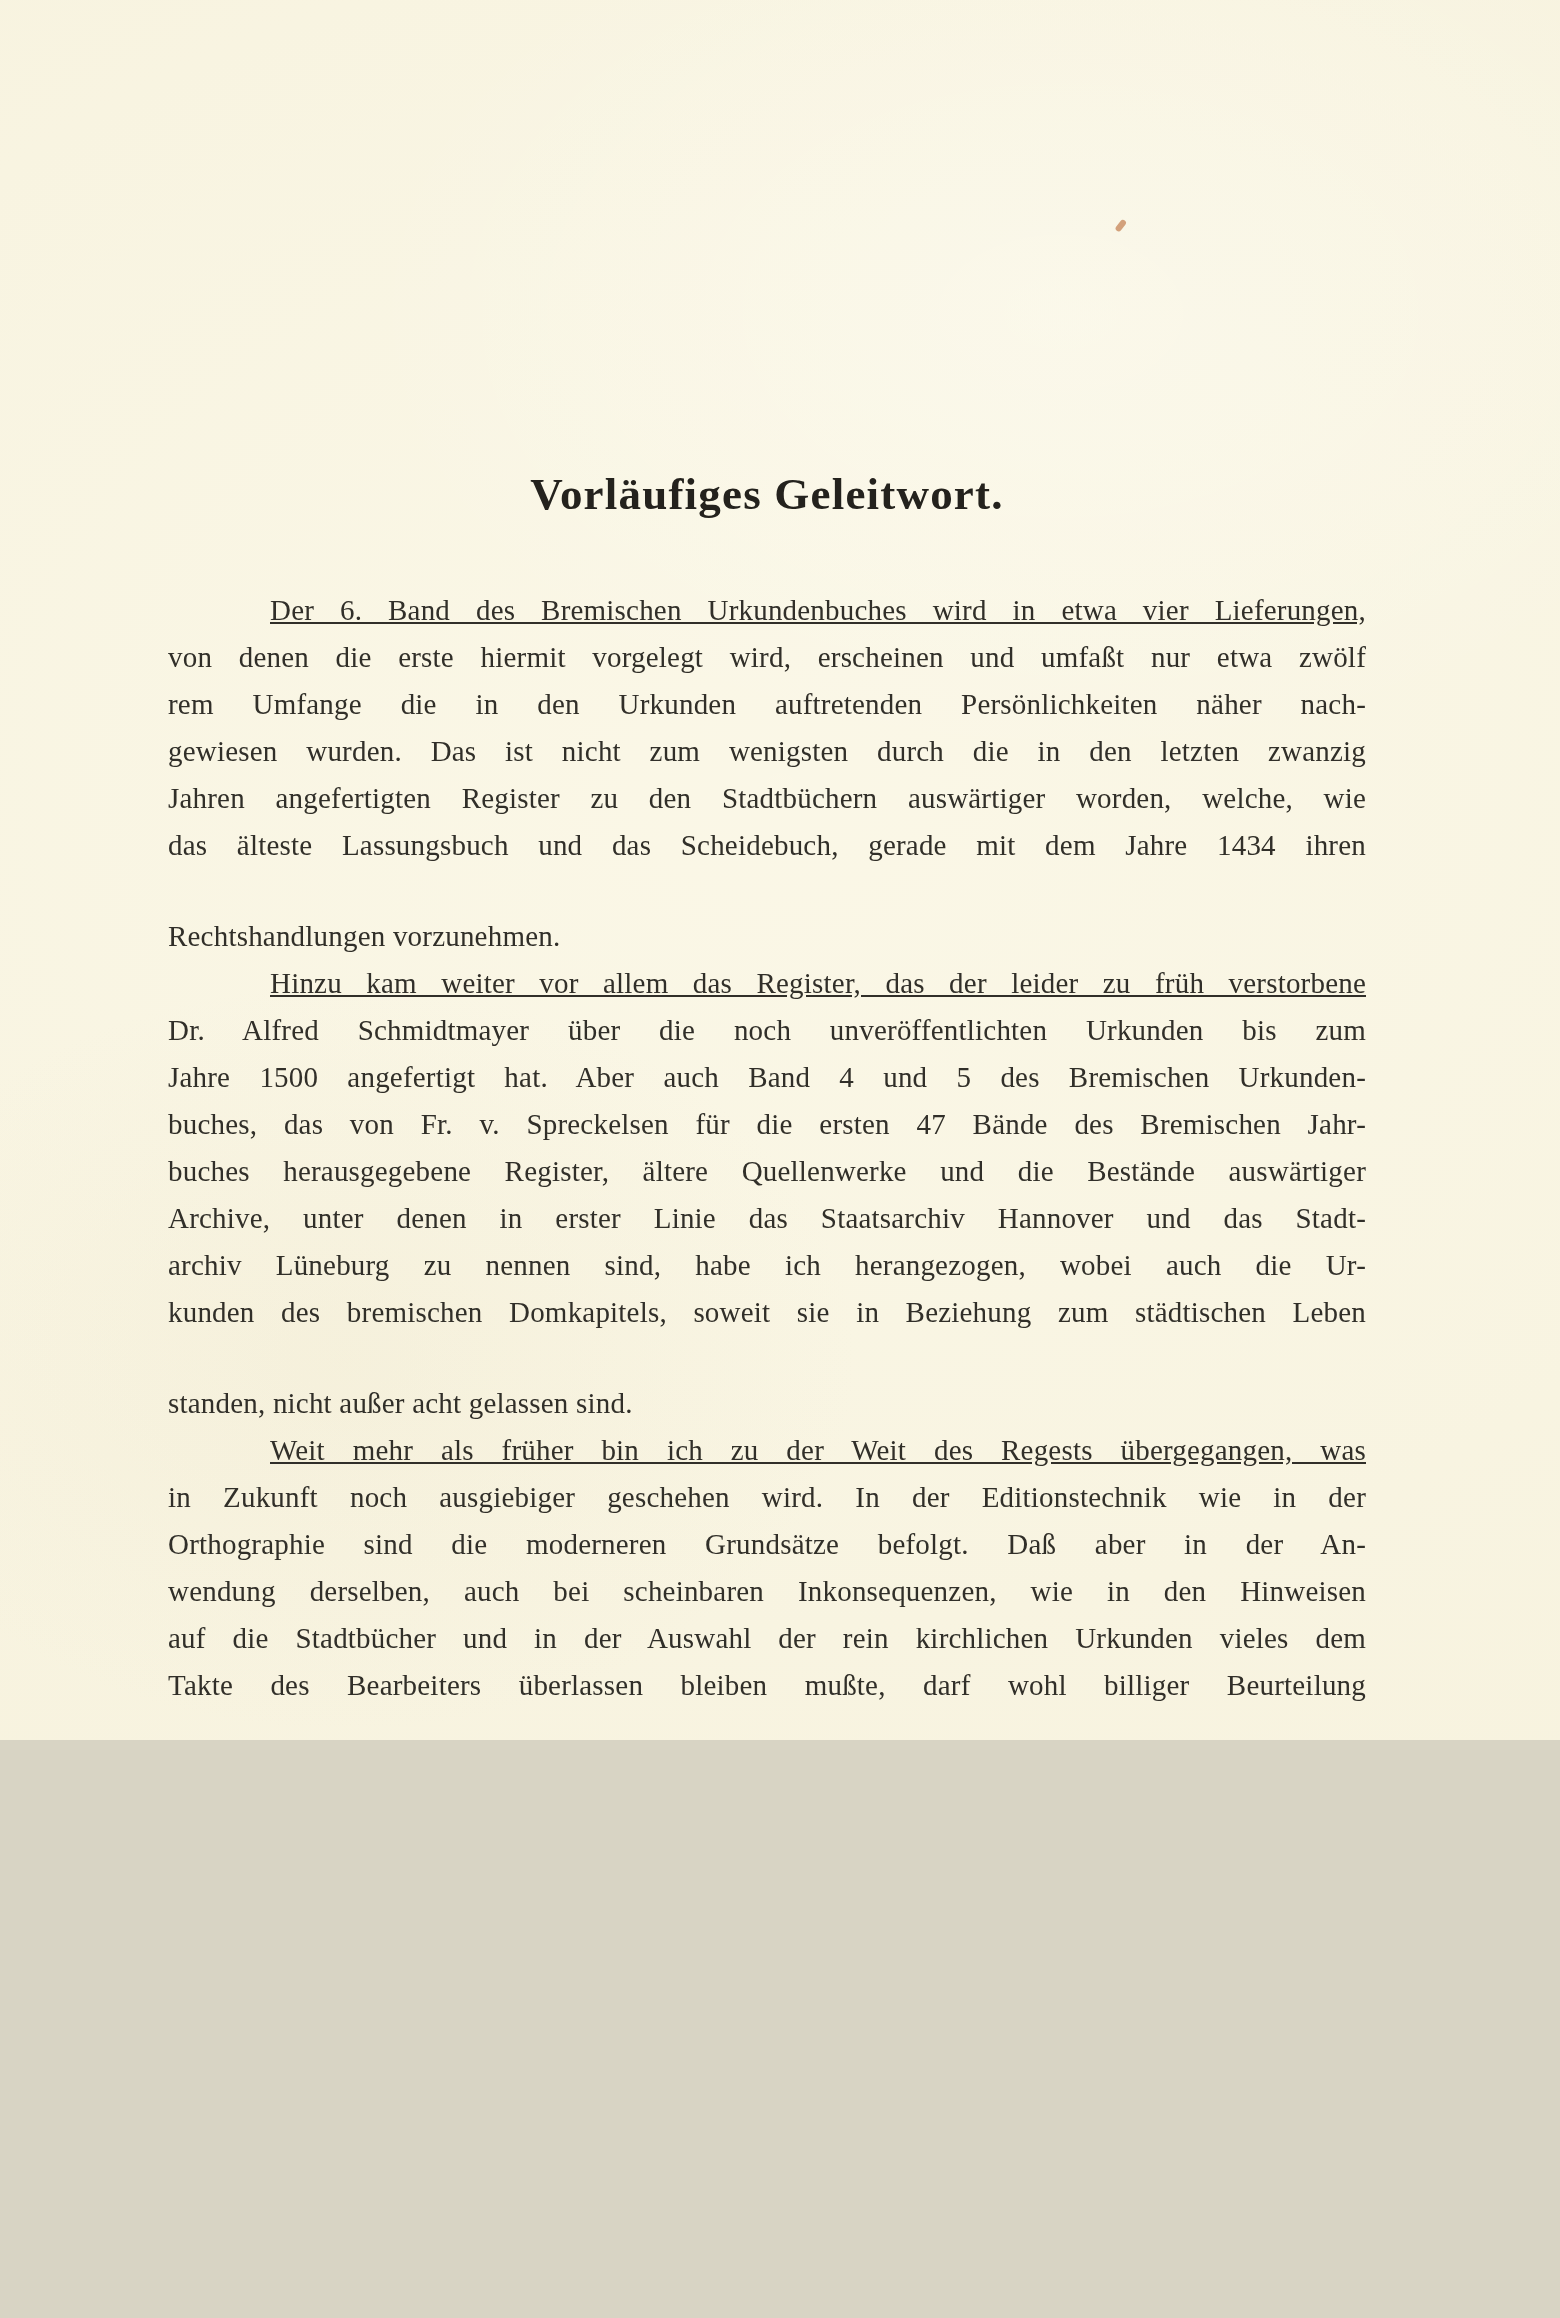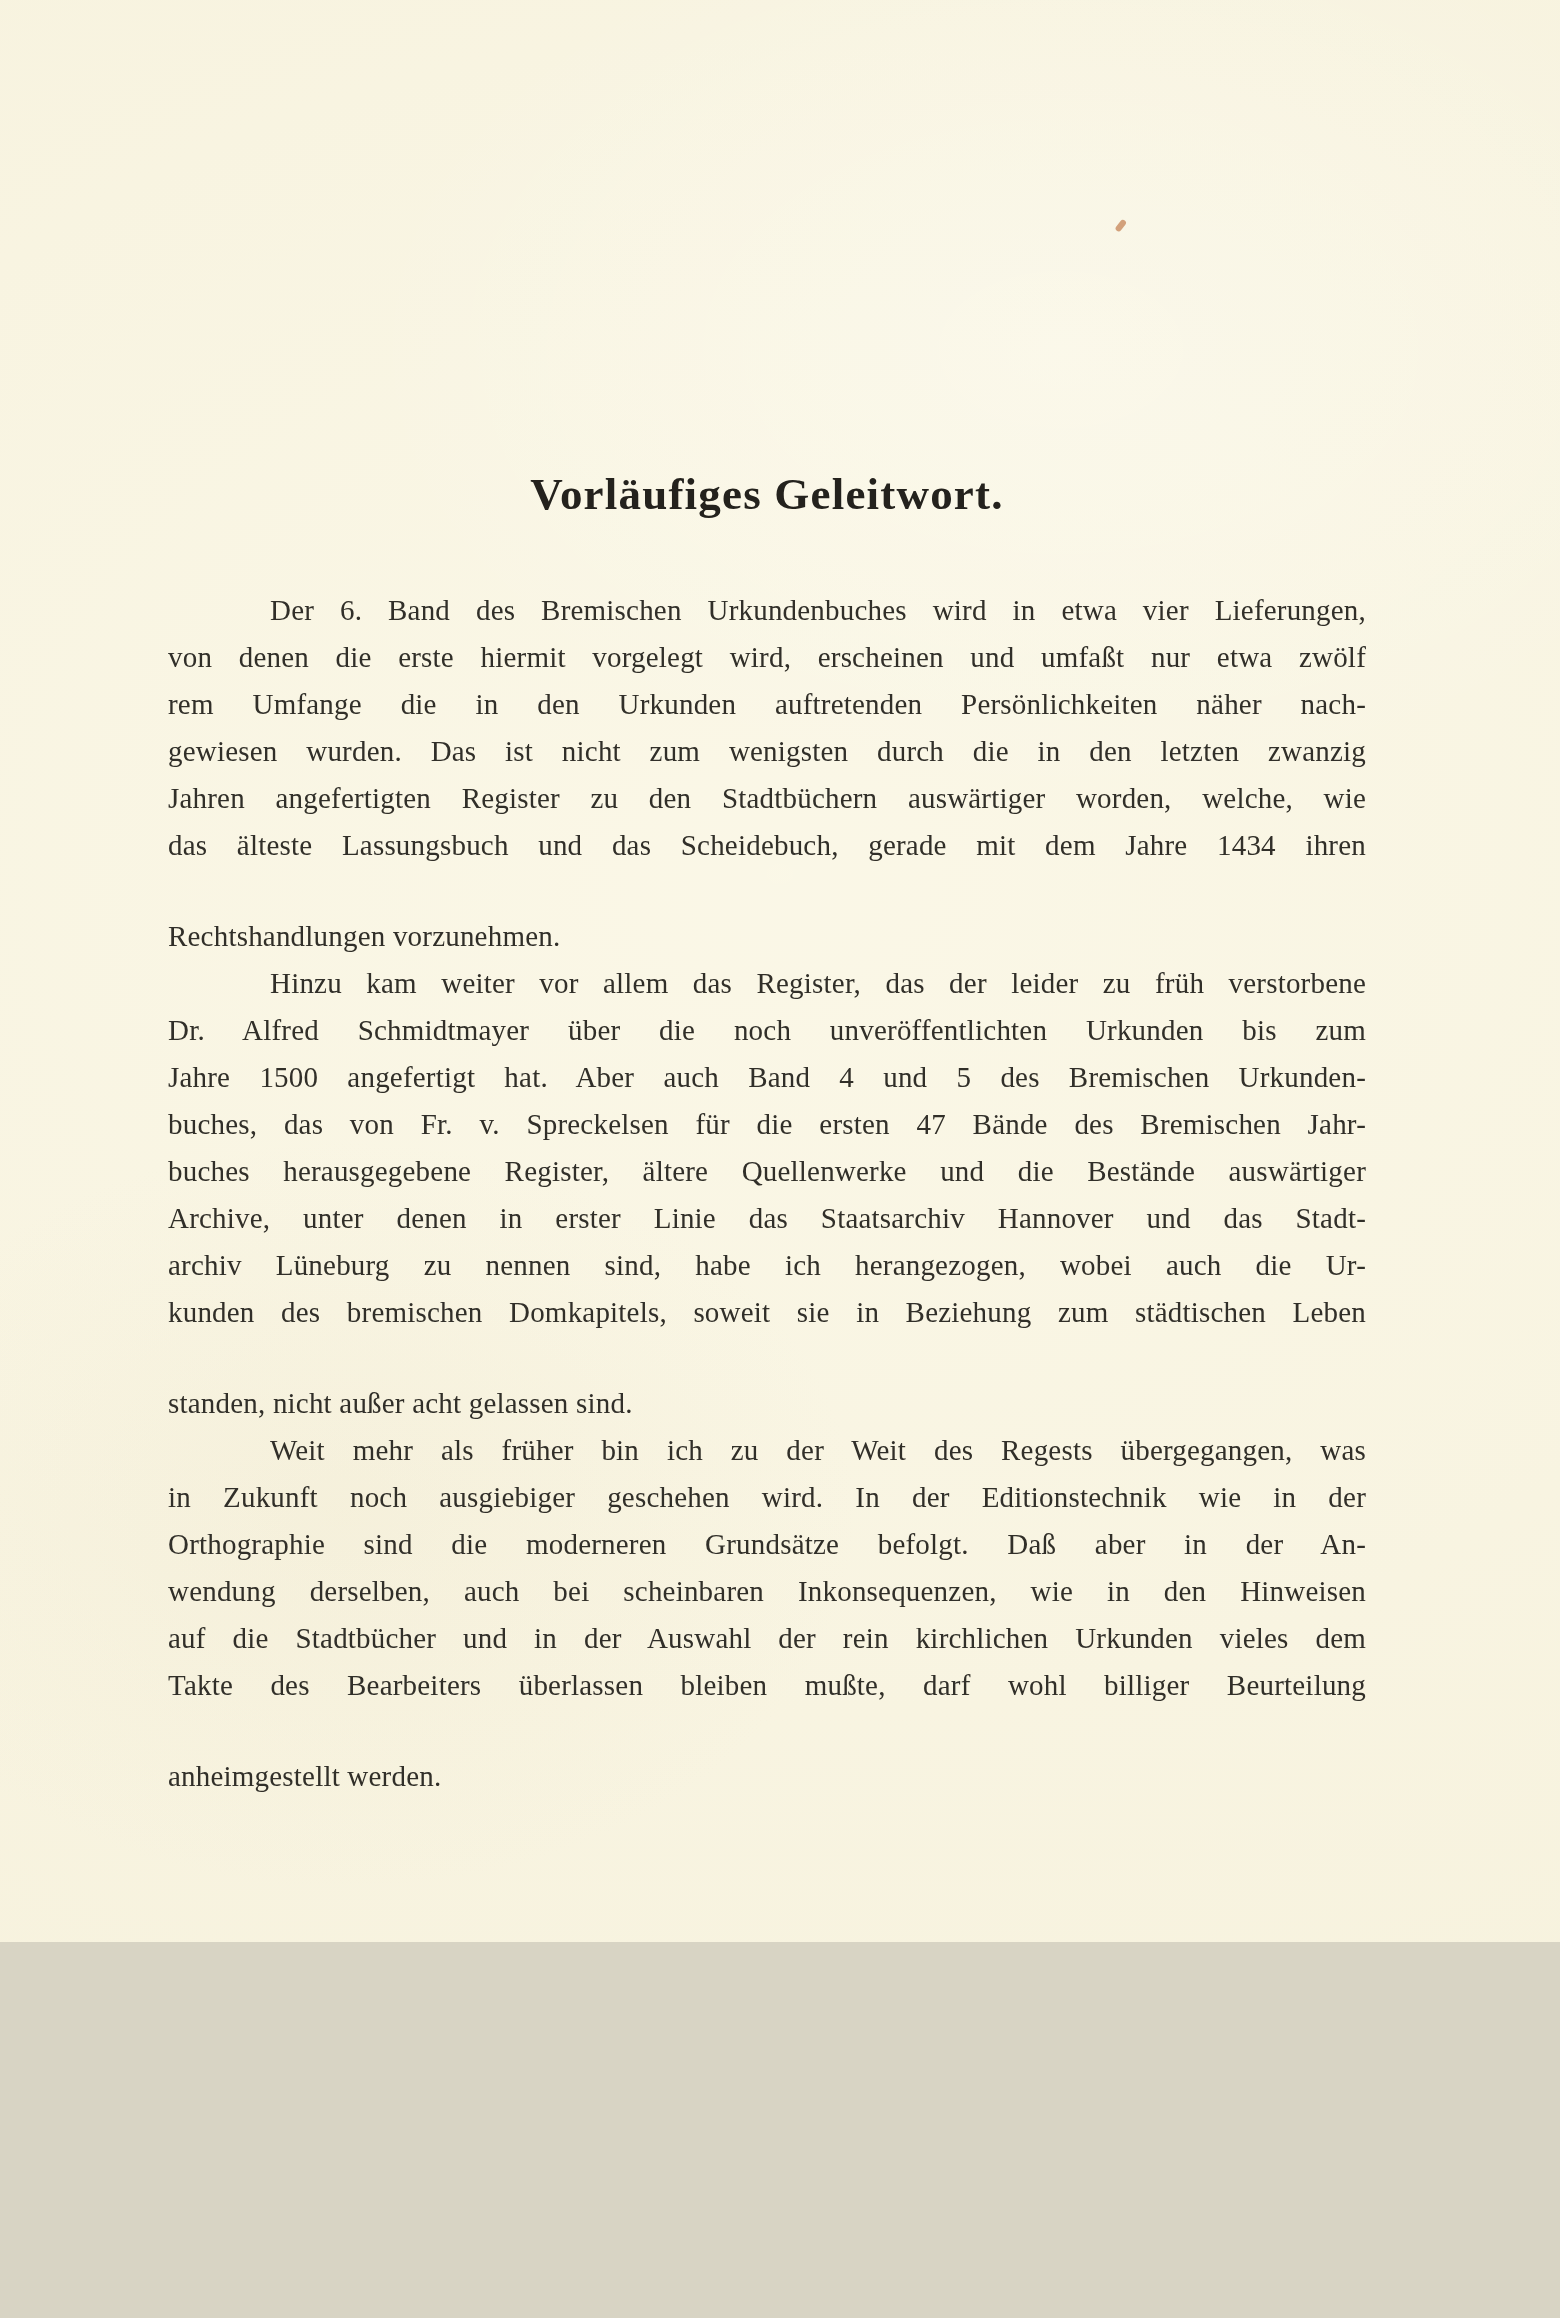--- a/index.html
+++ b/index.html
@@ -4,21 +4,21 @@
 <title>Vorläufiges Geleitwort</title>
 <style>
   html, body { margin: 0; padding: 0; }
   body {
     background: #d8d4c4;
     font-family: "Liberation Serif", "DejaVu Serif", serif;
   }
   .page {
     position: relative;
     width: 1560px;
-    height: 1942px;
+    height: 1740px;
     margin: 0 auto;
     overflow: hidden;
     color: var(--ink, #312f29);
     background:
       radial-gradient(1092px 702px at 68% 18%, rgba(255,255,250,0.30), rgba(255,255,250,0) 65%),
       radial-gradient(858px 624px at 22% 78%, rgba(234,225,196,0.22), rgba(234,225,196,0) 60%),
       radial-gradient(1872px 1404px at 50% 45%, rgba(255,254,245,0.25), rgba(230,221,190,0.12) 95%),
       var(--paper, #f9f5e2);
   }
   .title {
@@ -42,21 +42,21 @@
     font-size: 29px;
     line-height: 47px;
     letter-spacing: 0.2px;
   }
   .para { margin: 0; }
   .para .line {
     text-align: justify;
     text-align-last: justify;
   }
   .para .line:last-child { text-align-last: left; margin-top: 44px; }
-  .para .line:first-child { text-indent: 102px; }
+  .para .line:first-child { text-indent: 102px; text-decoration: underline; }
   .speck {
     position: absolute;
     left: 1118px;
     top: 219px;
     width: 5.5px;
     height: 12.5px;
     border-radius: 3.1px;
     transform: rotate(38deg);
     background: var(--speck, #c58457);
     opacity: 0.75;

